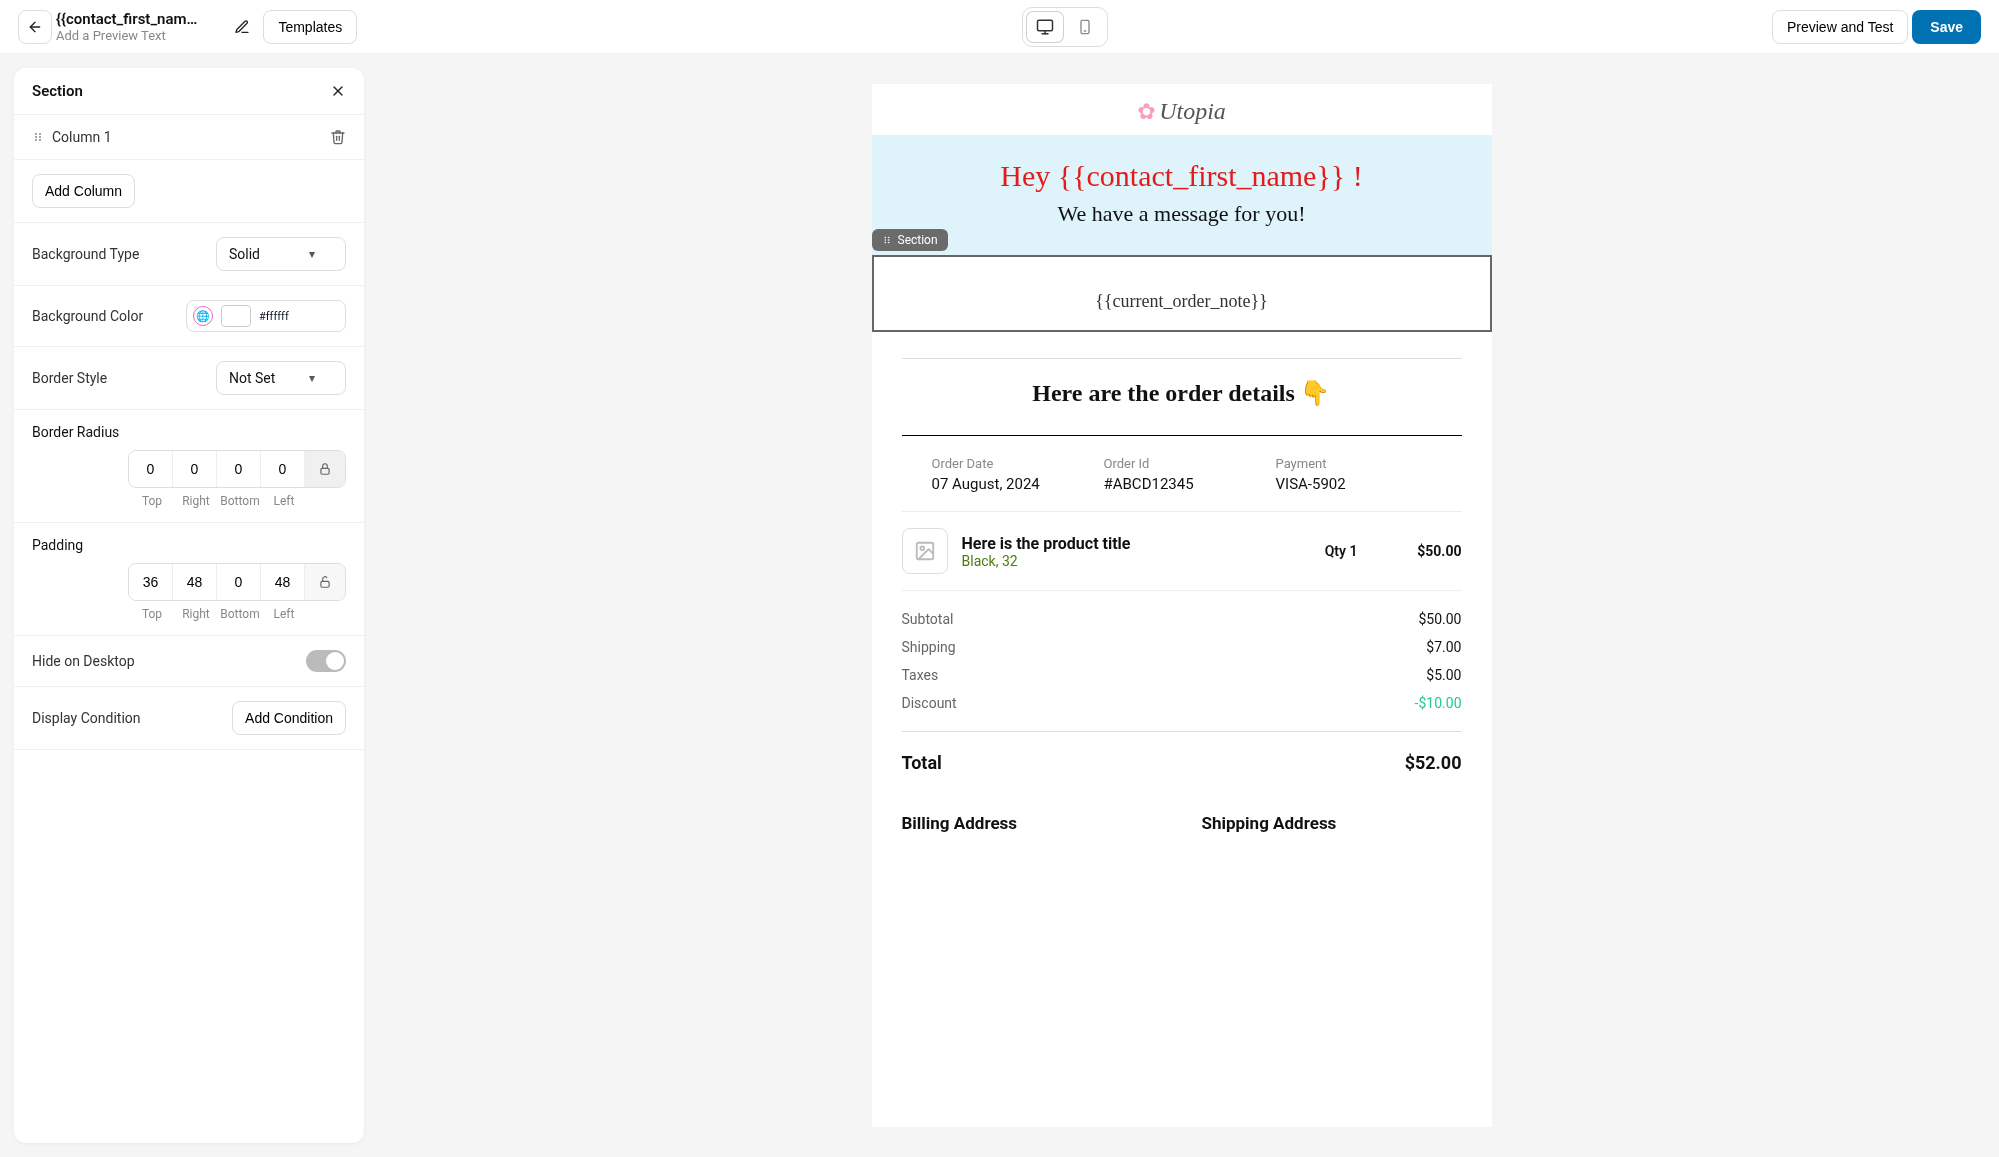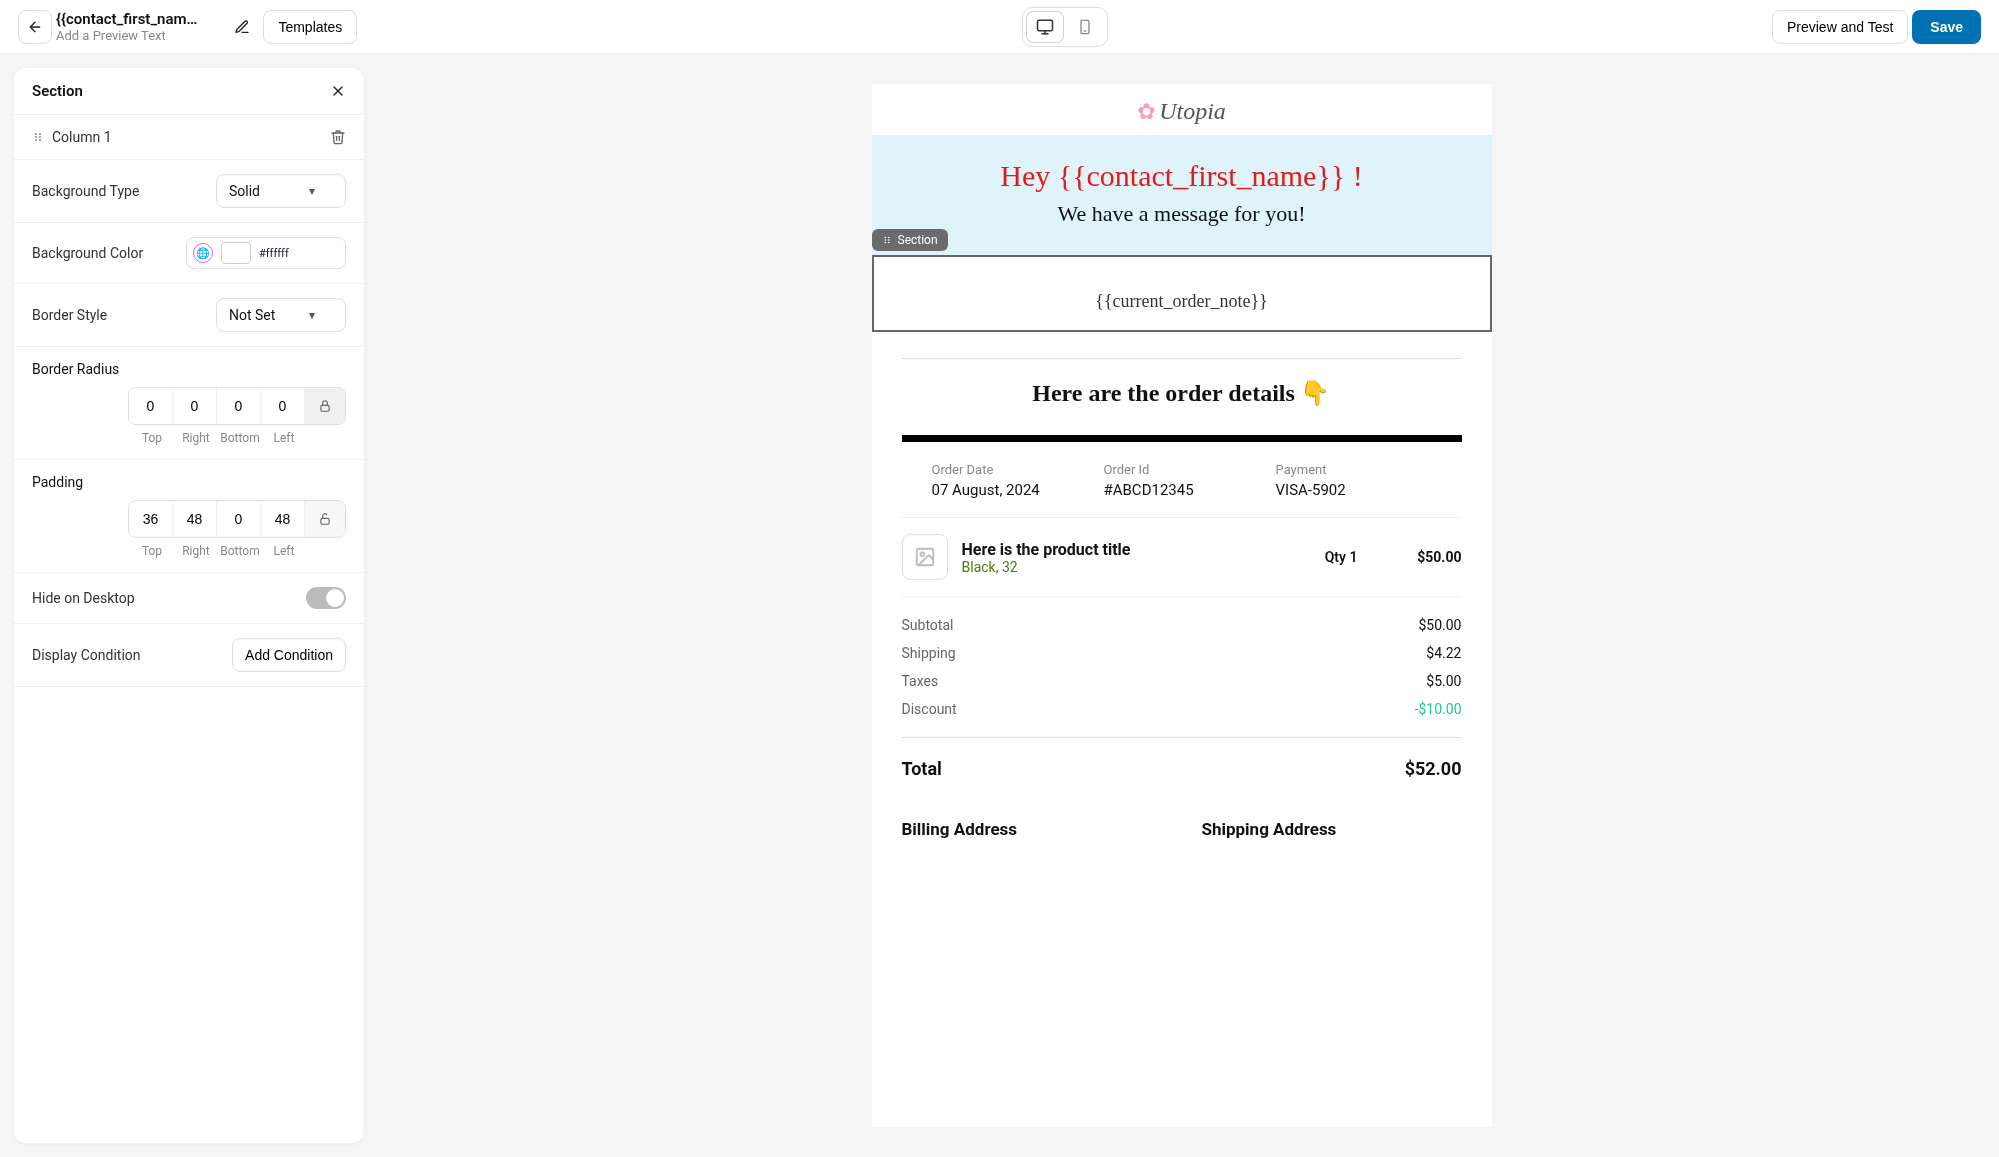--- a/index.html
+++ b/index.html
@@ -263,21 +263,21 @@
   .details-head h3 {
     font-family: Georgia, serif;
     font-weight:700;
     font-size:24px;
   }
 
   .order-meta {
     display:flex;
     gap: 16px;
     padding: 20px 30px 18px;
-    border-top: 7px solid #000000;
+    border-top: 1px solid #000000;
     margin: 20px 30px 0;
     justify-content: flex-end;
   }
   .meta-col { flex:1; }
   .meta-label { color:#888; font-size:13px; margin-bottom:4px; }
   .meta-val { font-size:15px; }
 
   .products { margin: 0 30px; border-top:1px solid #eee; }
   .product-row {
     display:flex; align-items:center; gap:14px;
@@ -383,20 +383,23 @@
         <svg width="16" height="16" viewBox="0 0 24 24" fill="none" stroke="#666" stroke-width="2" stroke-linecap="round" stroke-linejoin="round">
             <polyline points="3 6 5 6 21 6"></polyline>
             <path d="M19 6l-1 14a2 2 0 01-2 2H8a2 2 0 01-2-2L5 6"></path>
             <path d="M10 11v6"></path>
             <path d="M14 11v6"></path>
             <path d="M9 6V4a1 1 0 011-1h4a1 1 0 011 1v2"></path>
           </svg>
       </span>
     </div>
 
+    <div class="panel-row no-border" style="justify-content:flex-start; border-bottom:1px solid #f0f0f0;">
+      <button class="small-btn">Add Column</button>
+    </div>
 
     <div class="panel-row">
       <span class="label">Background Type</span>
       <div class="select">
         <span>Solid</span>
         <span class="chev">▾</span>
       </div>
     </div>
 
     <div class="panel-row">
@@ -544,21 +547,21 @@
         </div>
       </div>
 
       <div class="totals">
         <div class="totals-row">
           <span class="t-label">Subtotal</span>
           <span class="t-val">$50.00</span>
         </div>
         <div class="totals-row">
           <span class="t-label">Shipping</span>
-          <span class="t-val">$4.22</span>
+          <span class="t-val">$7.00</span>
         </div>
         <div class="totals-row">
           <span class="t-label">Taxes</span>
           <span class="t-val">$5.00</span>
         </div>
         <div class="totals-row">
           <span class="t-label">Discount</span>
           <span class="t-val discount">-$10.00</span>
         </div>
       </div>

